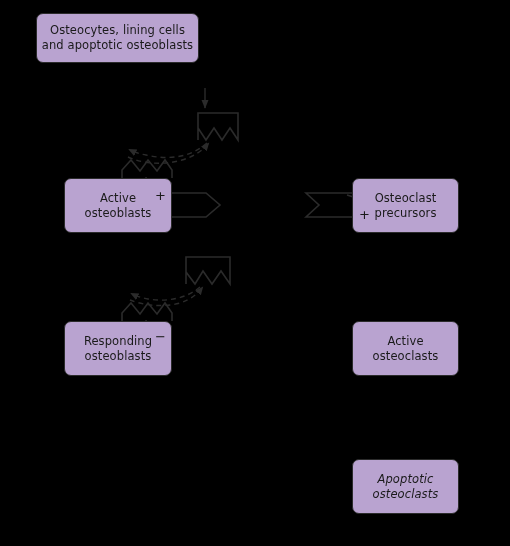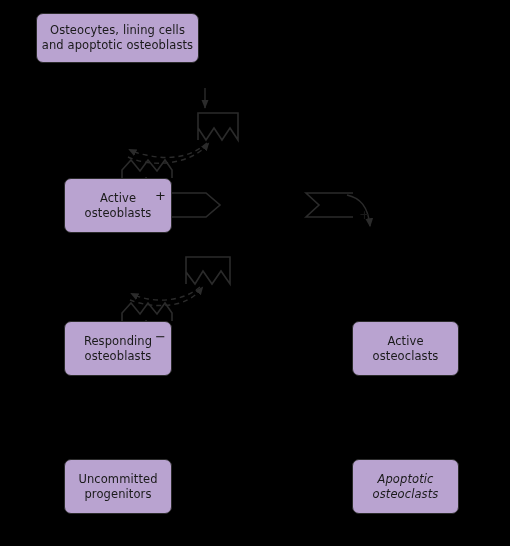--- a/index.html
+++ b/index.html
@@ -120,29 +120,29 @@
       <path d="M146,320 C147,335 152,346 166,352" fill="none" stroke="#2b2b2b" stroke-width="1.5" marker-end="url(#solidhead)"></path>
     </g>
   </svg>
 
   <div class="node" style="left:36px; top:13px; width:163px; height:50px;">Osteocytes, lining cells
 and apoptotic osteoblasts</div>
 
   <div class="node" style="left:64px; top:178px; width:108px; height:55px;">Active
 osteoblasts</div>
 
+  <div class="node" style="left:352px; top:178px; width:107px; height:55px;">Osteoclast
+precursors</div>
 
   <div class="node" style="left:64px; top:321px; width:108px; height:55px;">Responding
 osteoblasts</div>
 
   <div class="node" style="left:352px; top:321px; width:107px; height:55px;">Active
 osteoclasts</div>
 
-  <div class="node" style="left:64px; top:459px; width:108px; height:55px;">Uncommitted
-progenitors</div>
 
   <div class="node" style="left:352px; top:459px; width:107px; height:55px;font-style:italic;">Apoptotic
 osteoclasts</div>
 
   <div class="sign" style="left:155px; top:189px;">+</div>
 
   <div class="sign" style="left:359px; top:208px;">+</div>
 
   <div class="sign" style="left:155px; top:330px;">−</div>
 

